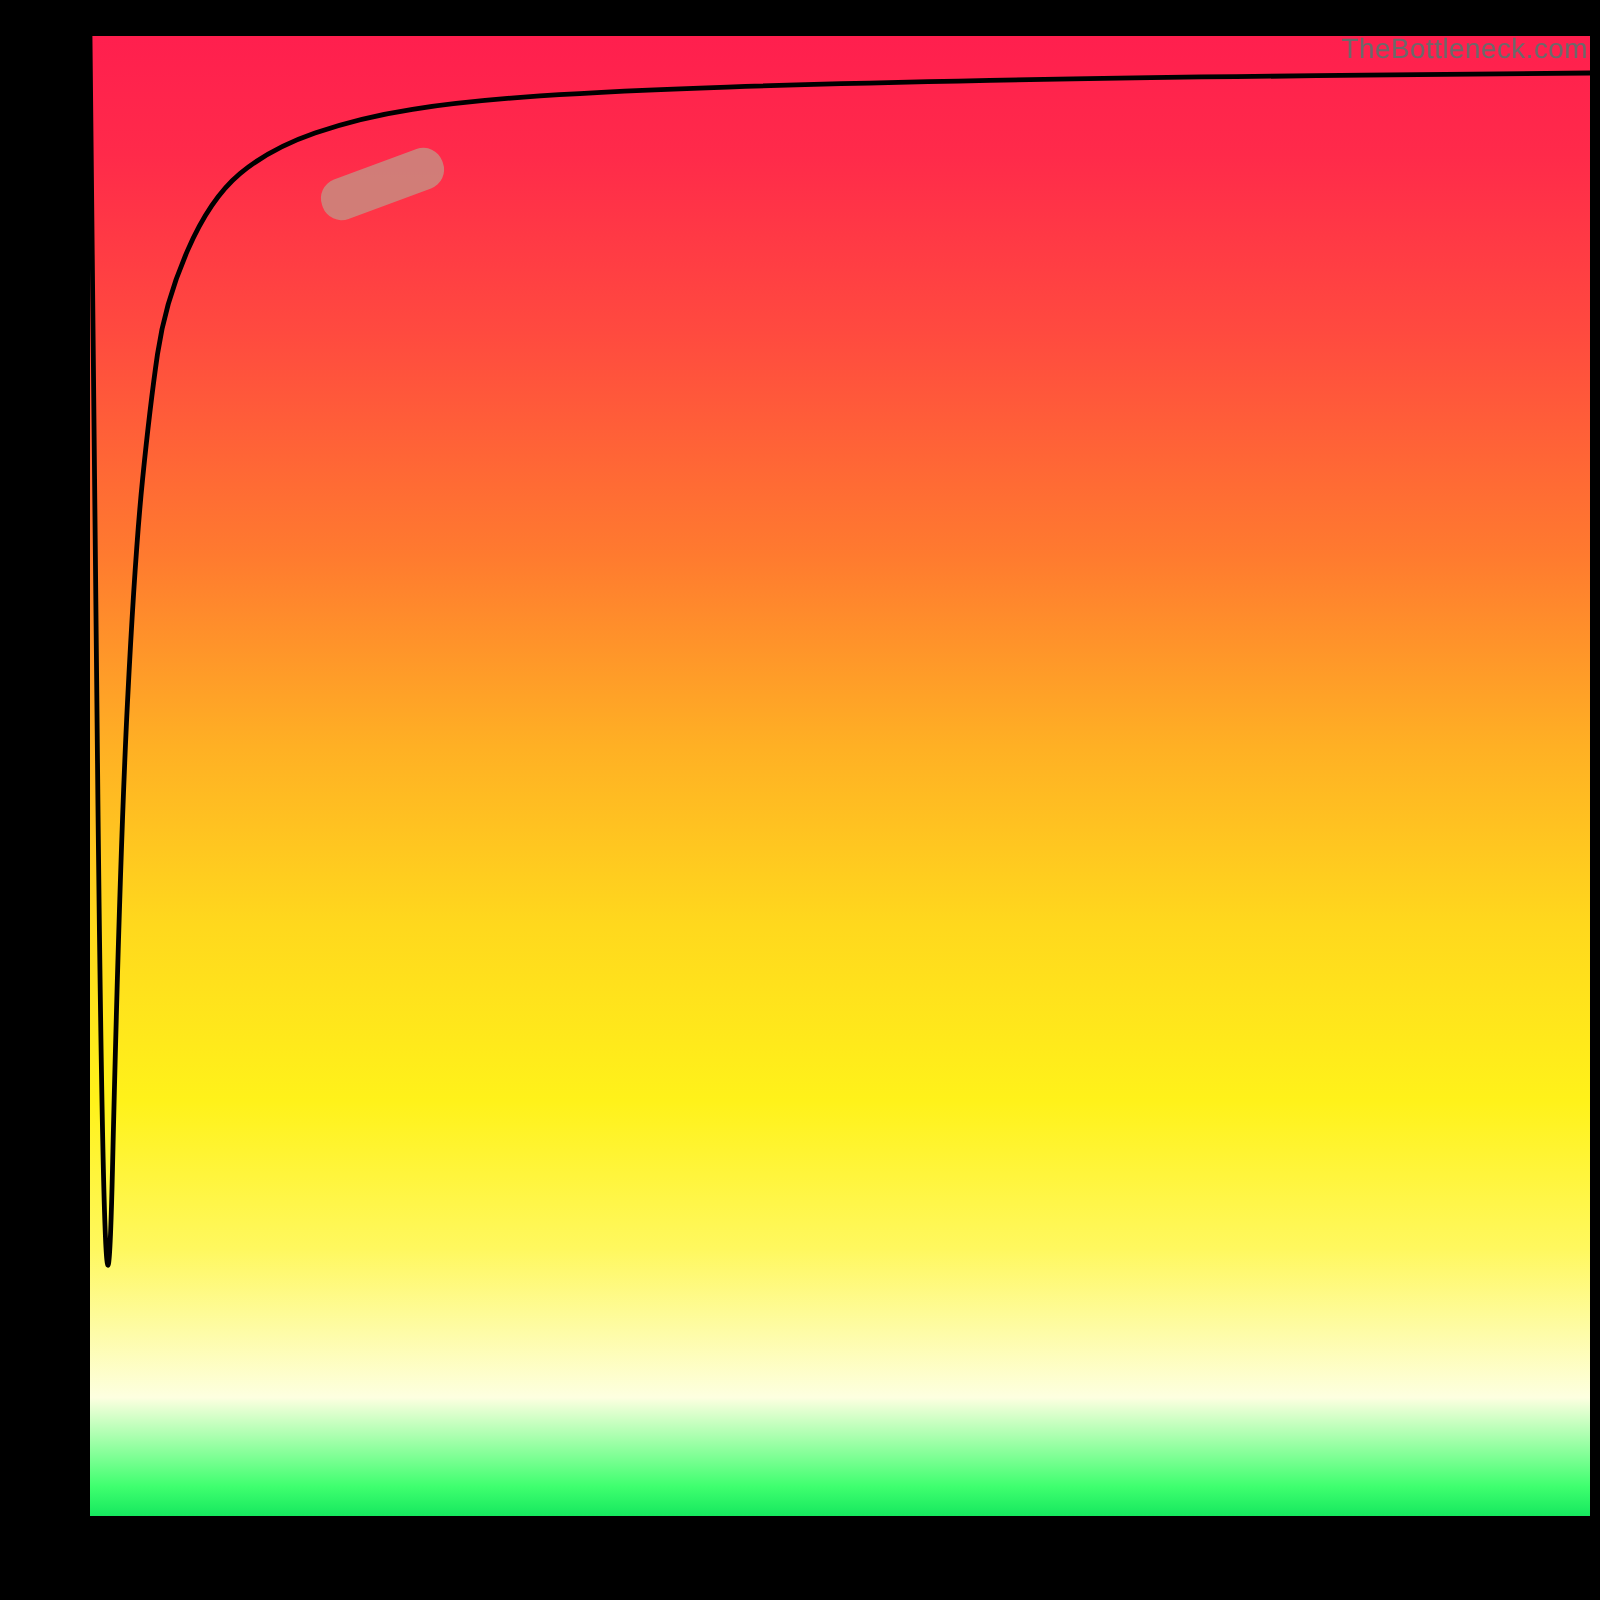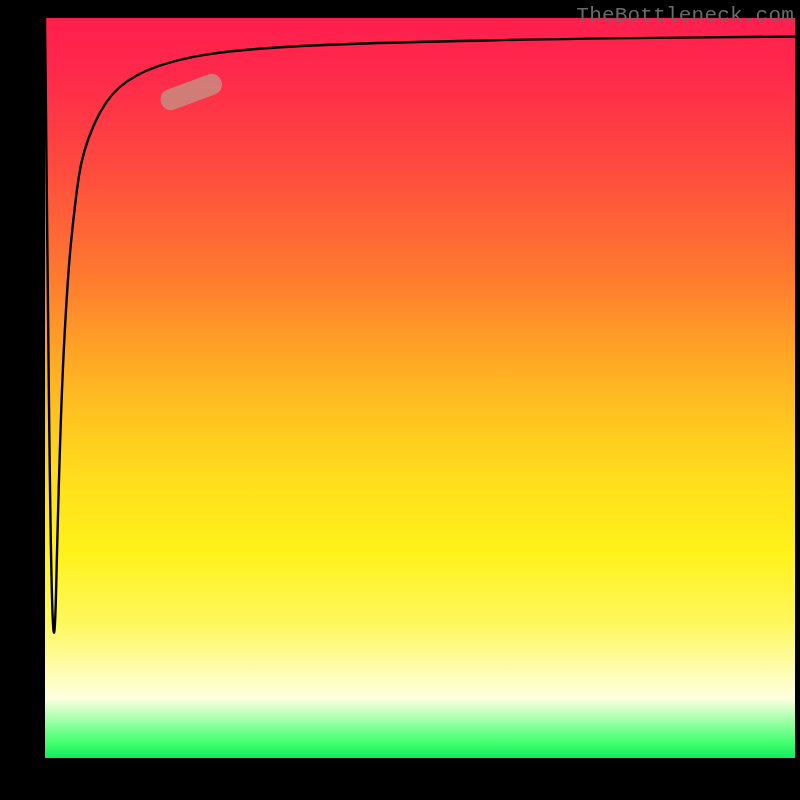--- a/index.html
+++ b/index.html
@@ -45,28 +45,27 @@
   }
   svg.curve {
     position: absolute;
     inset: 0;
     width: 100%;
     height: 100%;
     overflow: visible;
   }
   .watermark {
     position: absolute;
-    top: 4px;
+    top: 16px;
     right: 6px;
     color: #6a6a6a;
-    font-size: 21px;
+    font-size: 14px;
     font-weight: 500;
     letter-spacing: 0.2px;
     user-select: none;
-    font-family: Liberation Mono, monospace;
   }
 </style>
 </head>
 <body>
 
 <div class="frame">
 
   <div class="plot-area">
     <div class="gradient-bg"></div>
 

